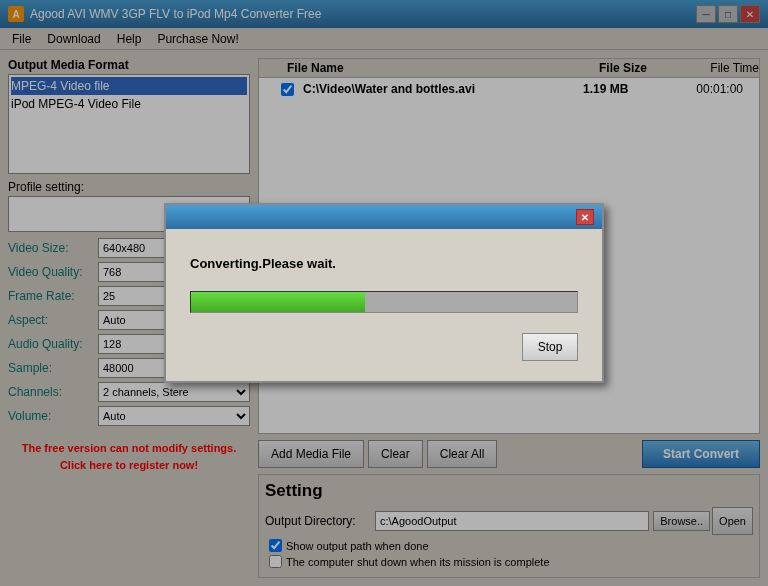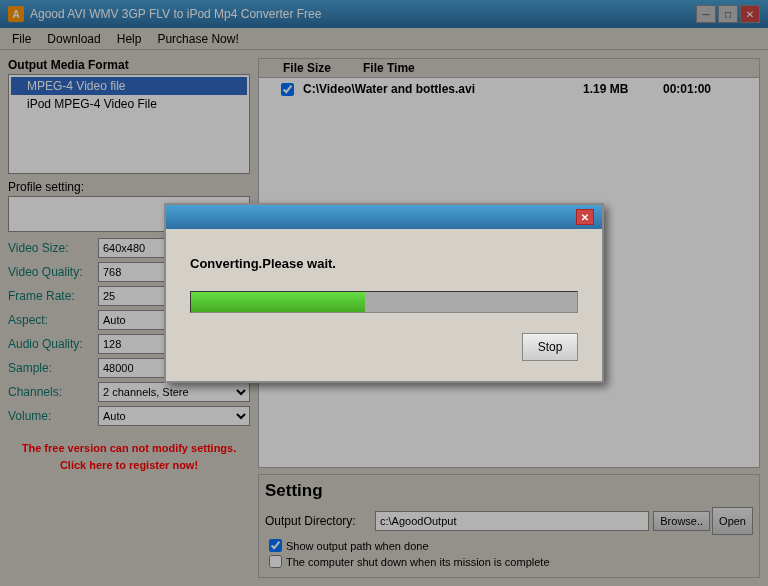--- a/index.html
+++ b/index.html
@@ -97,21 +97,21 @@
     }
 
     .format-list {
       border: 1px solid #888;
       background: white;
       height: 100px;
       overflow-y: auto;
       padding: 2px;
     }
     .format-item {
-      padding: 2px 16px;
+      padding: 2px 0;
       cursor: pointer;
       font-size: 12px;
     }
     .format-item.selected { background: #316ac5; color: white; }
 
     .field-row {
       display: flex;
       align-items: center;
       margin-bottom: 4px;
     }
@@ -177,21 +177,21 @@
     }
     .file-table-header {
       display: flex;
       background: #d4d0c8;
       border-bottom: 1px solid #aaa;
       padding: 2px 0;
     }
     .col-check { width: 24px; text-align: center; }
     .col-name { flex: 1; padding-left: 4px; font-size: 12px; font-weight: bold; }
     .col-size { width: 80px; font-size: 12px; font-weight: bold; }
-    .col-time { width: 80px; font-size: 12px; font-weight: bold; }
+    .col-time { width: 80px; font-size: 12px; font-weight: normal; text-align: right; }
     .file-table-body { padding: 2px 0; }
     .file-row {
       display: flex;
       align-items: center;
       padding: 2px 16px;
     }
     .file-row .col-check { display: flex; justify-content: center; }
     .file-row .col-name { font-size: 12px; }
     .file-row .col-size { font-size: 12px; }
     .file-row .col-time { font-size: 12px; }
@@ -441,35 +441,42 @@
       <div>The free version can not modify settings.</div>
       <div>Click here to register now!</div>
     </div>
   </div>
 
   <div class="right-panel">
 
     <div class="file-table">
       <div class="file-table-header">
         <div class="col-check"></div>
+        <div class="col-name">File Name</div>
         <div class="col-size">File Size</div>
         <div class="col-time">File Time</div>
       </div>
       <div class="file-table-body">
         <div class="file-row">
           <div class="col-check">
             <input type="checkbox" checked="" style="">
           </div>
           <div class="col-name">C:\Video\Water and bottles.avi</div>
           <div class="col-size">1.19 MB</div>
           <div class="col-time">00:01:00</div>
         </div>
       </div>
     </div>
 
+    <div class="buttons-row">
+      <button class="btn">Add Media File</button>
+      <button class="btn">Clear</button>
+      <button class="btn">Clear All</button>
+      <button class="btn btn-primary">Start Convert</button>
+    </div>
 
     <div class="settings-section">
       <div class="settings-title">Setting</div>
       <div class="settings-row">
         <span class="settings-label">Output Directory:</span>
         <input class="settings-input" value="c:\AgoodOutput" style="">
         <button class="settings-browse">Browse..</button>
         <button class="settings-open">Open</button>
       </div>
       <div class="checkbox-row">

